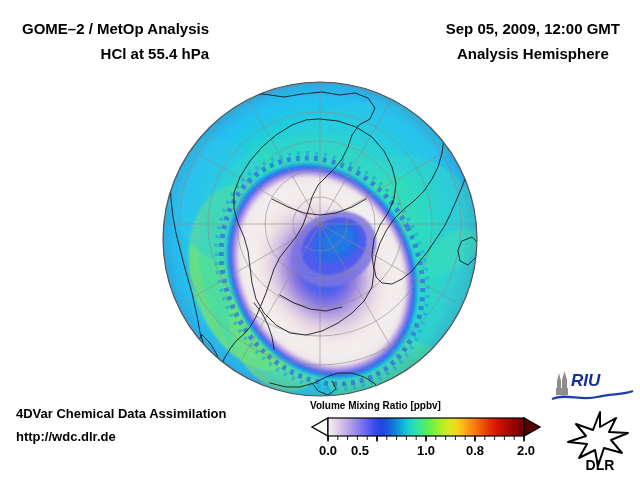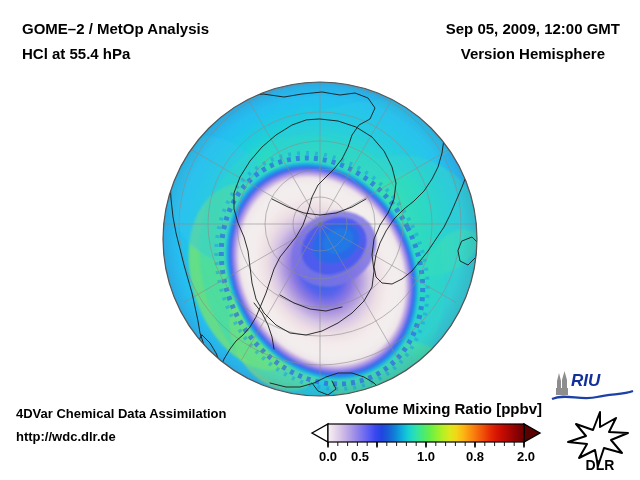--- a/index.html
+++ b/index.html
@@ -18,20 +18,21 @@
   }
 
   
   .hdr-left {
     position: absolute;
     left: 22px; top: 16px;
     font-size: 15px;
     font-weight: bold;
     line-height: 25px;
     white-space: nowrap;
+    text-align: right;
   }
   .hdr-right {
     position: absolute;
     right: 20px; top: 16px;
     font-size: 15px;
     font-weight: bold;
     line-height: 25px;
     text-align: center;
     white-space: nowrap;
   }
@@ -54,23 +55,23 @@
     white-space: nowrap;
   }
 
   
   #colorbar-block {
     position: absolute;
     left: 310px; top: 400px;
     width: 232px;
   }
   #colorbar-title {
-    font-size: 15px;
-    font-weight: bold;
-    text-align: right;
+    font-size: 10px;
+    font-weight: bold;
+    text-align: left;
     white-space: nowrap;
     margin-bottom: 5px;
   }
   #colorbar-svg { display: block; }
   #colorbar-ticklabels {
     position: relative;
     height: 18px;
     margin-top: 1px;
   }
   #colorbar-ticklabels span {
@@ -97,21 +98,21 @@
 </head>
 <body>
 
 <div class="hdr-left">
   <div>GOME–2 / MetOp Analysis</div>
   <div>HCl at 55.4 hPa</div>
 </div>
 
 <div class="hdr-right">
   <div>Sep 05, 2009, 12:00 GMT</div>
-  <div>Version Hemisphere</div>
+  <div>Analysis Hemisphere</div>
 </div>
 
 <div id="globe-wrap">
 <svg id="globe-svg" width="316" height="316" viewBox="0 0 316 316" xmlns="http://www.w3.org/2000/svg">
   <defs>
     <clipPath id="diskClip">
       <circle cx="158" cy="158" r="157"></circle>
     </clipPath>
 
     <radialGradient id="bgField" cx="50%" cy="50%" r="50%">

